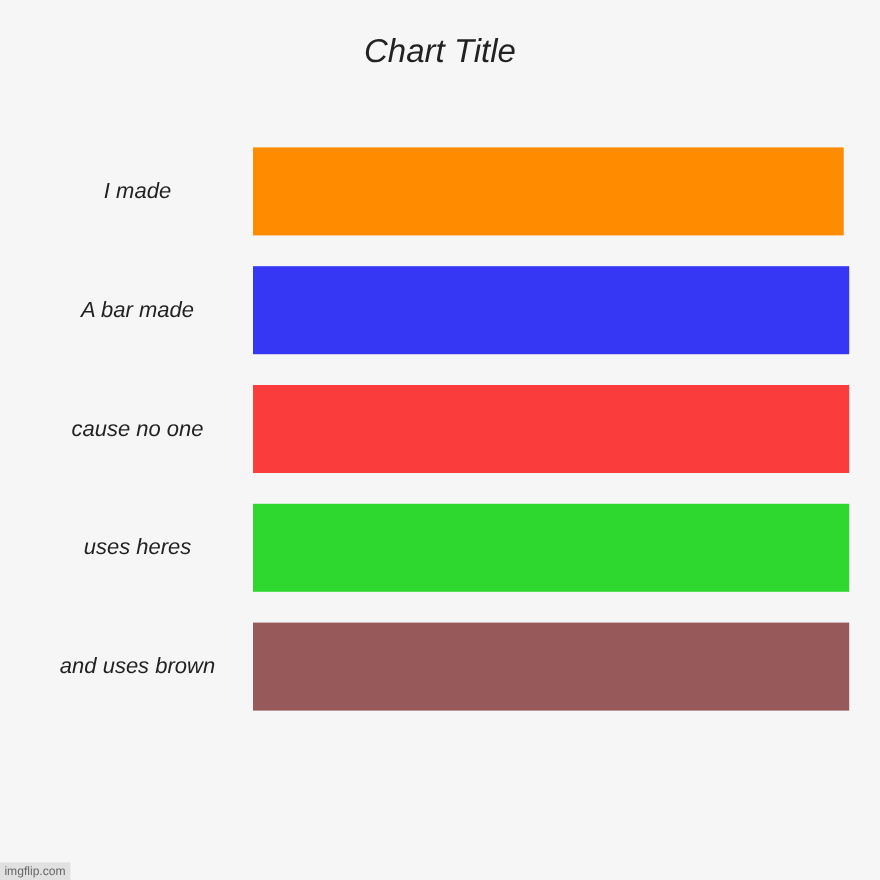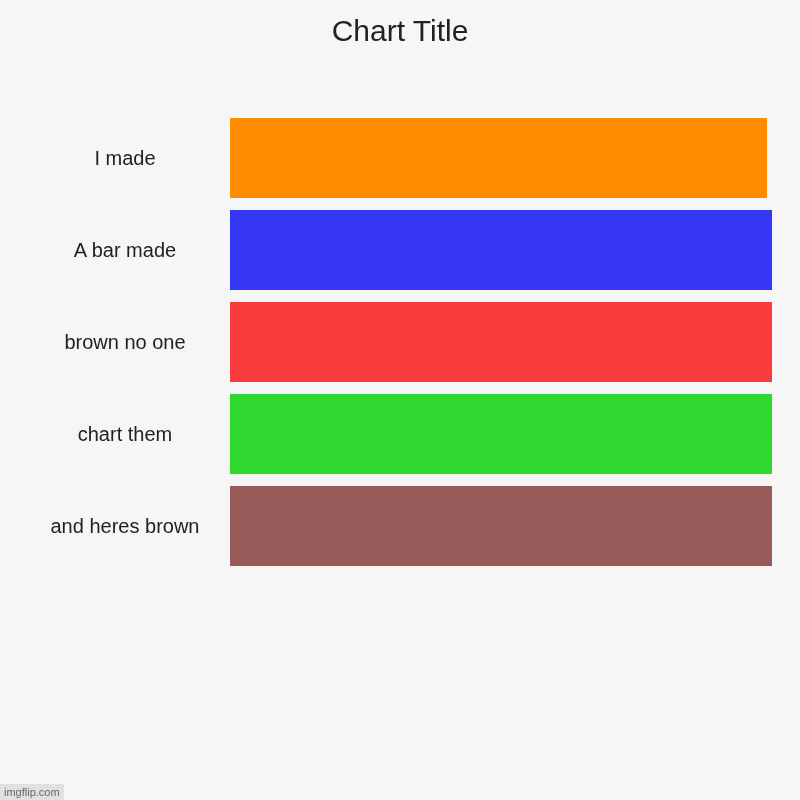--- a/index.html
+++ b/index.html
@@ -11,37 +11,38 @@
       width: 800px;
       height: 800px;
       background: #f6f6f6;
       font-family: Arial, Helvetica, sans-serif;
       position: relative;
       overflow: hidden;
     }
     .chart-container {
       width: 100%;
       height: 100%;
-      padding-top: 14px;
+      padding-top: 30px;
+      font-style: italic;
     }
     .chart-title {
       text-align: center;
       font-size: 30px;
       font-weight: 400;
       color: #222;
       margin-bottom: 70px;
     }
     .bars-area {
       padding-left: 30px;
       padding-right: 28px;
     }
     .bar-row {
       display: flex;
       align-items: center;
-      margin-bottom: 12px;
+      margin-bottom: 28px;
       height: 80px;
     }
     .bar-label {
       width: 200px;
       text-align: center;
       font-size: 20px;
       color: #222;
       padding-right: 10px;
       flex-shrink: 0;
     }
@@ -82,35 +83,35 @@
     </div>
 
     <div class="bar-row">
       <div class="bar-label">A bar made</div>
       <div class="bar-track">
         <div class="bar" style="width:100%;background:#3636f5;"></div>
       </div>
     </div>
 
     <div class="bar-row">
-      <div class="bar-label">brown no one</div>
+      <div class="bar-label">cause no one</div>
       <div class="bar-track">
         <div class="bar" style="width:100%;background:#fb3c3c;"></div>
       </div>
     </div>
 
     <div class="bar-row">
-      <div class="bar-label">chart them</div>
+      <div class="bar-label">uses heres</div>
       <div class="bar-track">
         <div class="bar" style="width:100%;background:#2fd82f;"></div>
       </div>
     </div>
 
     <div class="bar-row">
-      <div class="bar-label">and heres brown</div>
+      <div class="bar-label">and uses brown</div>
       <div class="bar-track">
         <div class="bar" style="width:100%;background:#975959;"></div>
       </div>
     </div>
 
   </div>
 </div>
 
 <div class="watermark">imgflip.com</div>
 

